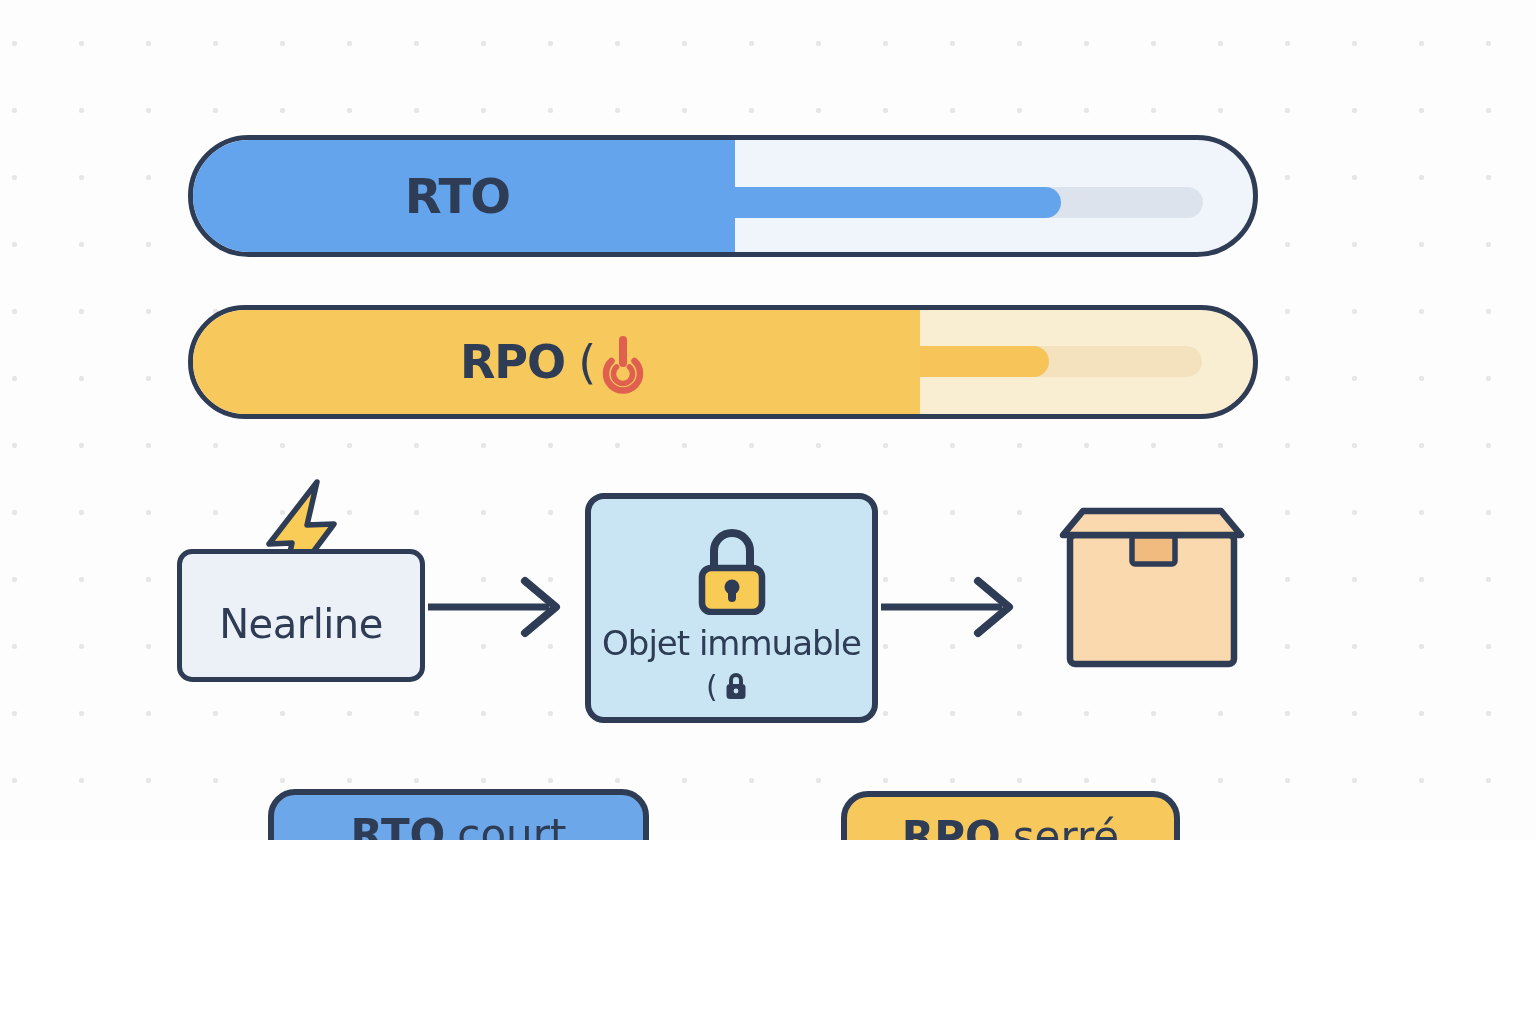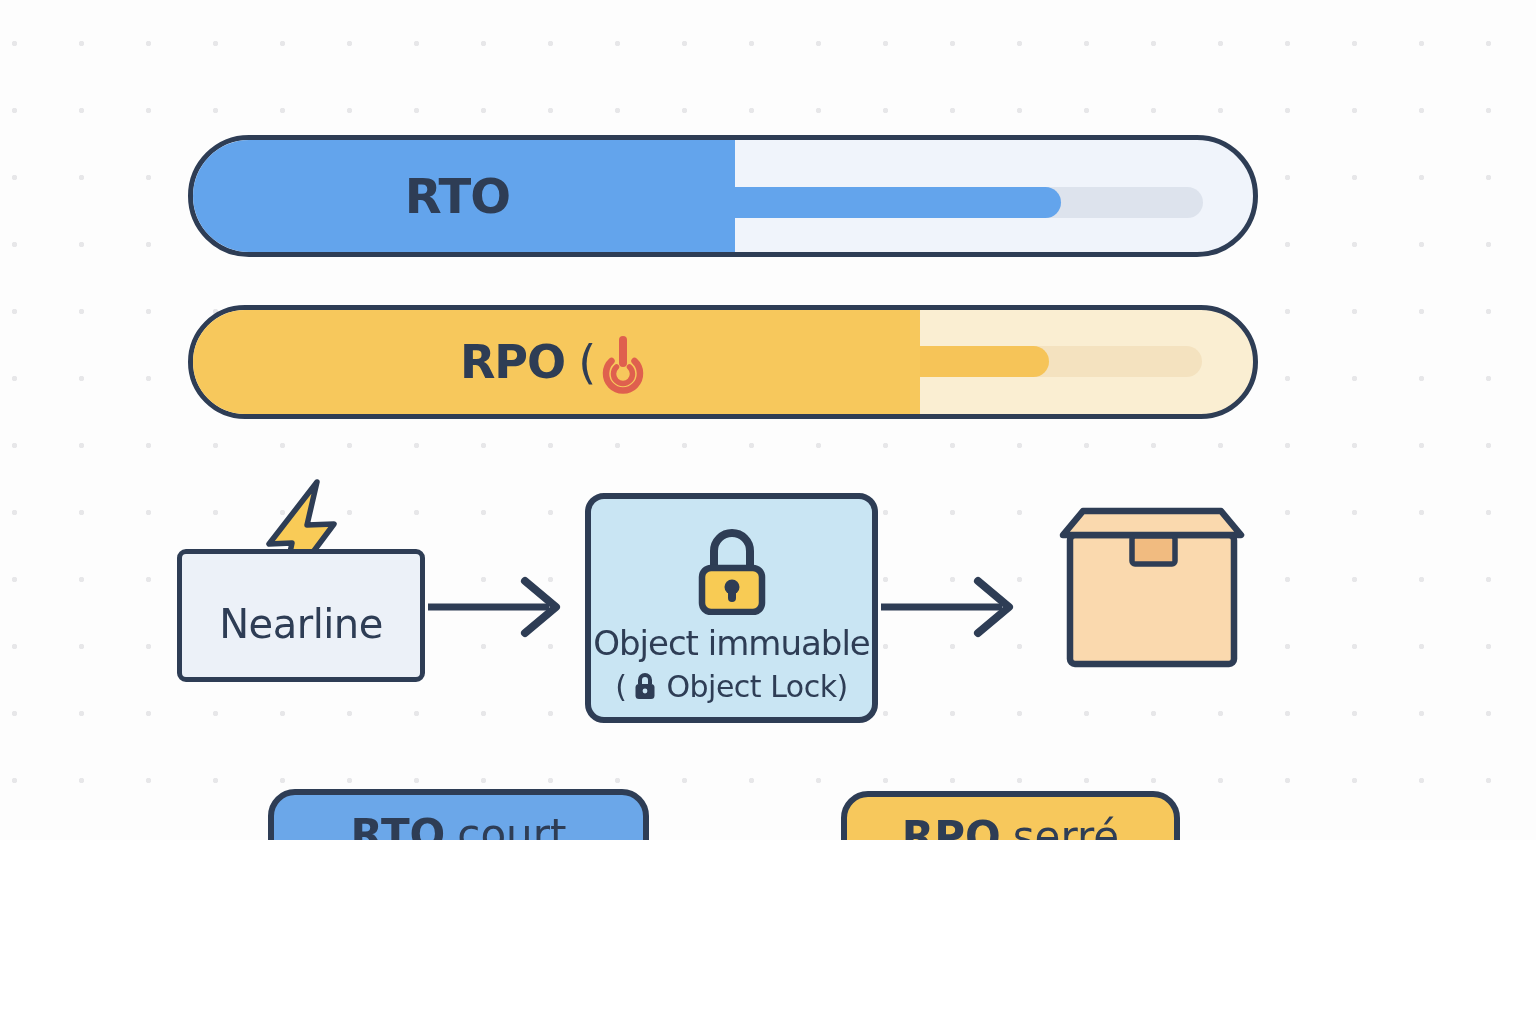--- a/index.html
+++ b/index.html
@@ -40,21 +40,21 @@
   .tbar.rpo .inner-track{left:723px;top:36px;width:286px;background:#F4E2BF;}
   .tbar.rpo .inner-progress{left:680px;top:36px;width:176px;background:#F6C458;}
   
   .node{
     position:absolute;box-sizing:border-box;
     border:5px solid #2E3D55;
     display:flex;align-items:center;justify-content:center;
   }
   .nearline-box{
     left:177px;top:549px;width:248px;height:133px;
-    border-radius:9px;background:#ECF1F8;
+    border-radius:15px;background:#ECF1F8;
   }
   .nearline-box .label{font-size:40px;margin-top:16px;letter-spacing:-0.5px;}
   .bolt{position:absolute;left:258px;top:478px;}
   .immutable-box{
     left:585px;top:493px;width:293px;height:230px;
     border-radius:19px;border-width:6px;background:#C9E5F3;
     flex-direction:column;justify-content:flex-start;
   }
   .immutable-box .padlock{margin-top:22px;}
   .immutable-line1{font-size:34px;letter-spacing:-1px;margin-top:8px;white-space:nowrap;}
@@ -123,29 +123,28 @@
     <polyline points="100,8 131,34 100,60" fill="none" stroke="#2E3D55" stroke-width="8" stroke-linecap="round" stroke-linejoin="round"></polyline>
   </svg>
 
   <div class="node immutable-box">
     <svg class="padlock" width="78" height="94" viewBox="0 0 78 94">
       <path d="M21 50 V30 a18 18 0 0 1 36 0 V50" fill="none" stroke="#2E3D55" stroke-width="8"></path>
       <rect x="9" y="47" width="60" height="44" rx="9" fill="#F8CB54" stroke="#2E3D55" stroke-width="6.5"></rect>
       <circle cx="39" cy="66" r="7.5" fill="#2E3D55"></circle>
       <rect x="35" y="68" width="8" height="13" rx="4" fill="#2E3D55"></rect>
     </svg>
-    <div class="immutable-line1">Object immuable</div>
+    <div class="immutable-line1">Objet immuable</div>
     <div class="immutable-line2">
       <span>(</span>
       <svg class="mini-lock" width="24" height="30" viewBox="0 0 24 30">
         <path d="M7 13 V9 a5 5 0 0 1 10 0 V13" fill="none" stroke="#2E3D55" stroke-width="4"></path>
         <rect x="2.5" y="13" width="19" height="15" rx="3.5" fill="#2E3D55"></rect>
         <circle cx="12" cy="20" r="2.4" fill="#C9E5F3"></circle>
       </svg>
-      <span>Object Lock)</span>
     </div>
   </div>
 
   <svg class="arrow a2" width="140" height="68" viewBox="0 0 140 68">
     <line x1="3" y1="34" x2="124" y2="34" stroke="#2E3D55" stroke-width="7"></line>
     <polyline points="100,8 131,34 100,60" fill="none" stroke="#2E3D55" stroke-width="8" stroke-linecap="round" stroke-linejoin="round"></polyline>
   </svg>
 
   <svg class="archive-icon" width="192" height="166" viewBox="0 0 192 166">
     <rect x="14" y="31" width="164" height="129" rx="5" fill="#FAD9AE" stroke="#2E3D55" stroke-width="6.5" stroke-linejoin="round"></rect>

